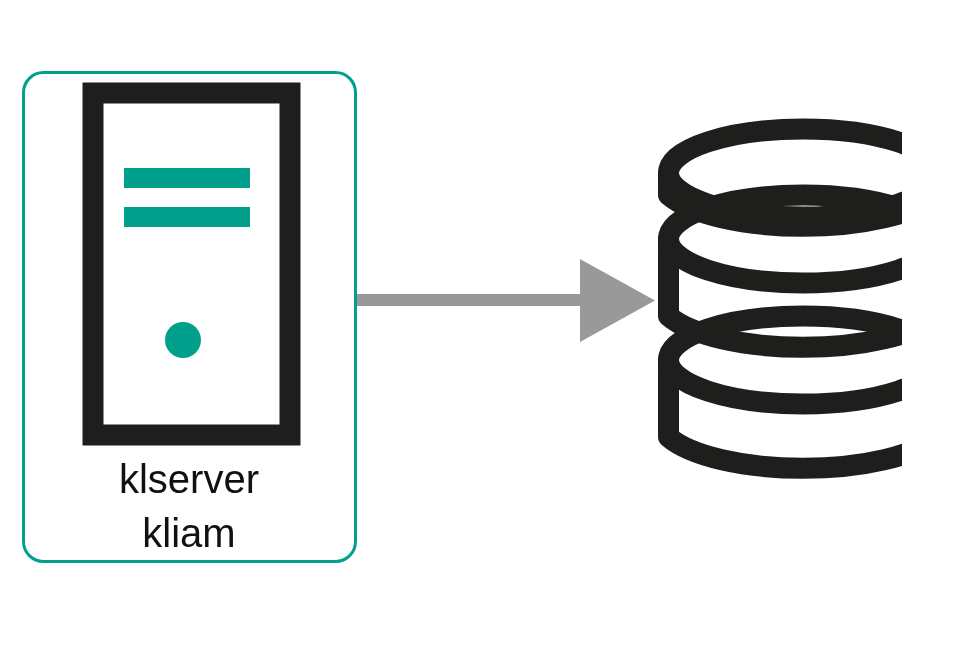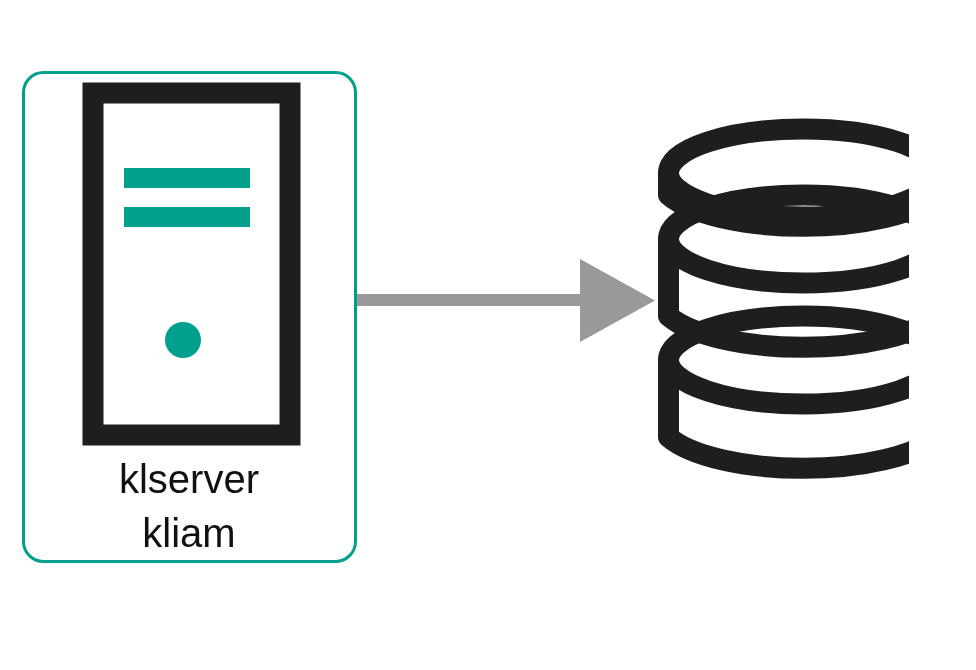--- a/index.html
+++ b/index.html
@@ -10,21 +10,20 @@
   }
   body {
     font-family: "Liberation Sans", sans-serif;
   }
   #canvas {
     position: relative;
     width: 902px;
     height: 670px;
     background: #ffffff;
     overflow: hidden;
-    padding-left: 7px;
   }
   #diagram-svg {
     position: absolute;
     left: 0;
     top: 0;
     width: 976px;
     height: 670px;
     display: block;
   }
   .node-label {

